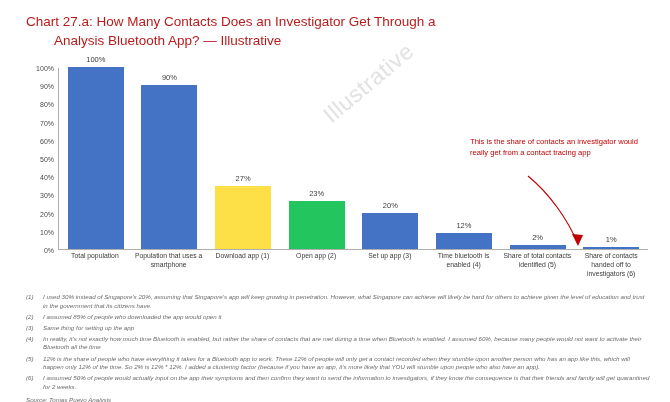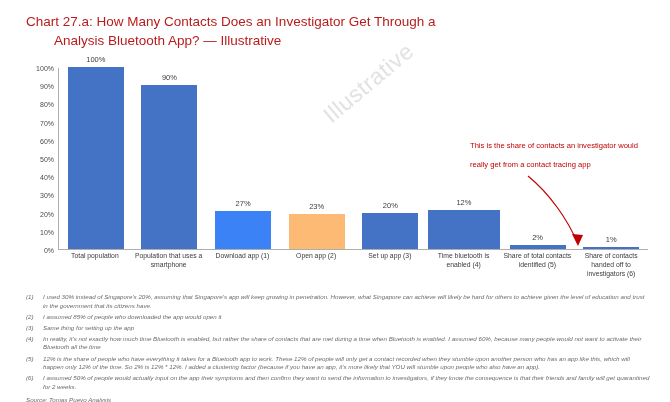--- a/index.html
+++ b/index.html
@@ -119,21 +119,21 @@
     letter-spacing: 0.5px;
     white-space: nowrap;
   }
   
   .annot {
     position: absolute;
     left: 470px;
     top: 136px;
     width: 170px;
     font-size: 7.6px;
-    line-height: 19px;
+    line-height: 11px;
     color: #c00000;
   }
   .arrow {
     position: absolute;
     left: 520px;
     top: 172px;
     width: 110px;
     height: 80px;
   }
   
@@ -195,36 +195,36 @@
             <div class="bar" style="background: rgb(68, 114, 196); height: 182px;">
               <div class="vlabel">100%</div>
             </div>
           </div>
           <div class="barcell">
             <div class="bar" style="background: rgb(68, 114, 196); height: 163.8px;">
               <div class="vlabel">90%</div>
             </div>
           </div>
           <div class="barcell">
-            <div class="bar" style="background: #3b82f6; height: 38px;">
+            <div class="bar" style="background: #fde047; height: 63px;">
               <div class="vlabel">27%</div>
             </div>
           </div>
           <div class="barcell">
-            <div class="bar" style="background: #fdba74; height: 35px;">
+            <div class="bar" style="background: #22c55e; height: 48px;">
               <div class="vlabel">23%</div>
             </div>
           </div>
           <div class="barcell">
             <div class="bar" style="background: rgb(68, 114, 196); height: 36.4px;">
               <div class="vlabel">20%</div>
             </div>
           </div>
           <div class="barcell">
-            <div class="bar" style="background: rgb(68, 114, 196); height: 39px; padding-left: 16px;">
+            <div class="bar" style="background: rgb(68, 114, 196); height: 16px;">
               <div class="vlabel">12%</div>
             </div>
           </div>
           <div class="barcell">
             <div class="bar" style="background: rgb(68, 114, 196); height: 3.64px;">
               <div class="vlabel">2%</div>
             </div>
           </div>
           <div class="barcell">
             <div class="bar" style="background: rgb(68, 114, 196); height: 1.82px;">

